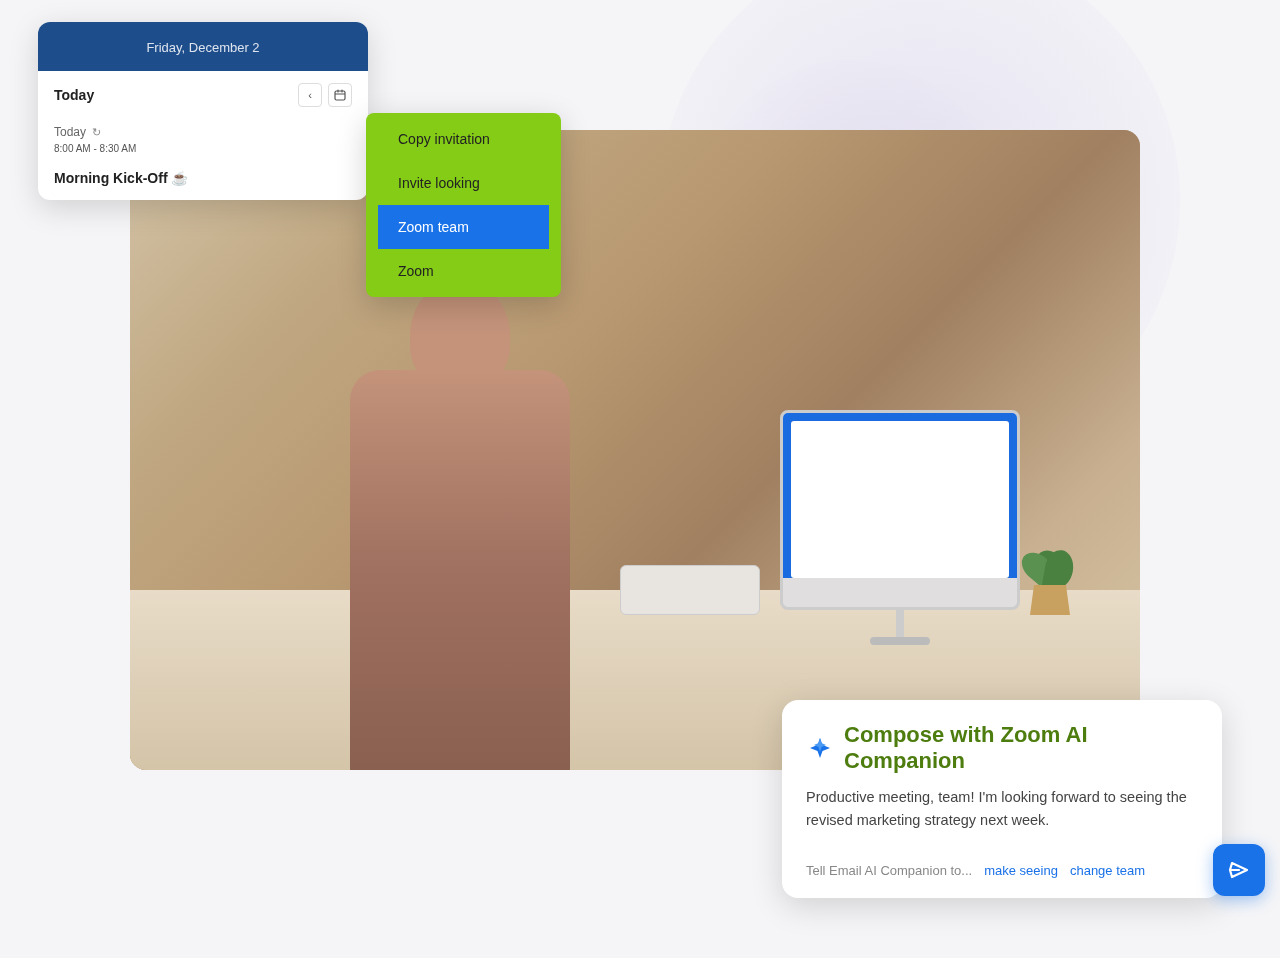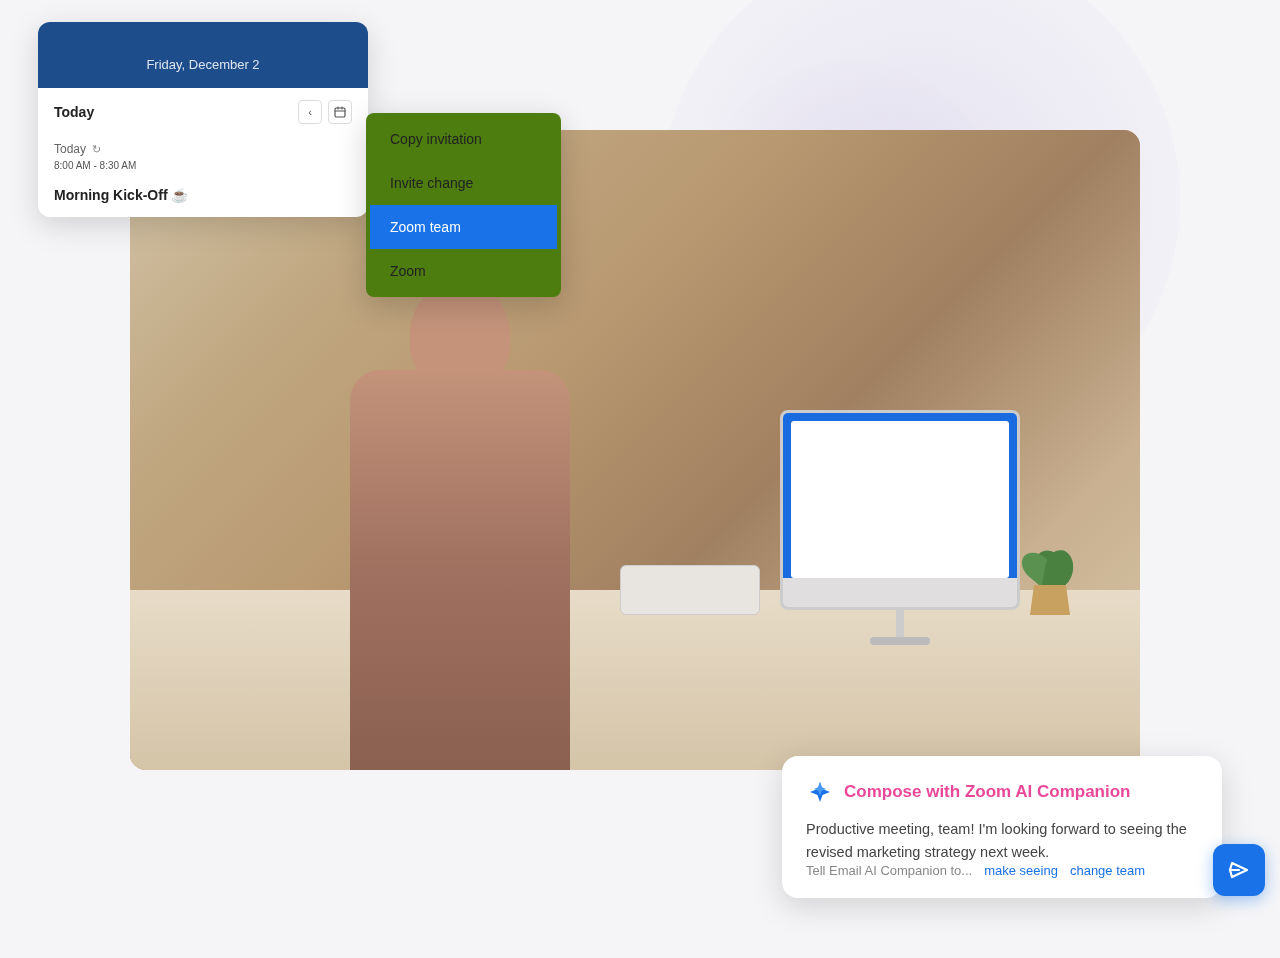--- a/index.html
+++ b/index.html
@@ -265,21 +265,21 @@
       color: white;
       font-size: 38px;
       font-weight: 600;
       letter-spacing: 1px;
       line-height: 1;
     }
 
     .calendar-date {
       color: rgba(255,255,255,0.85);
       font-size: 13px;
-      margin-top: 17px;
+      margin-top: 0;
     }
 
     .calendar-body {
       padding: 12px 16px 14px;
     }
 
     .calendar-nav {
       display: flex;
       align-items: center;
       justify-content: space-between;
@@ -343,26 +343,26 @@
       align-items: center;
       gap: 4px;
     }
 
     
     .context-menu {
       position: absolute;
       top: 113px;
       left: 366px;
       width: 195px;
-      background: #4d7c0f;
+      background: #84cc16;
       border-radius: 8px;
       box-shadow: 0 8px 30px rgba(0,0,0,0.18);
       overflow: hidden;
       z-index: 20;
-      padding: 4px 4px;
+      padding: 4px 12px;
     }
 
     .menu-item {
       padding: 14px 20px;
       font-size: 14px;
       color: #222;
       cursor: pointer;
       transition: background 0.1s;
     }
 
@@ -391,30 +391,30 @@
       margin-bottom: 12px;
     }
 
     .ai-icon {
       width: 28px;
       height: 28px;
       flex-shrink: 0;
     }
 
     .ai-title {
-      font-size: 17px;
+      font-size: 22px;
       font-weight: 700;
-      color: #ec4899;
+      color: #4d7c0f;
     }
 
     .ai-content {
       font-size: 14.5px;
       color: #444;
       line-height: 1.55;
-      margin-bottom: 0;
+      margin-bottom: 32px;
     }
 
     .ai-footer {
       display: flex;
       align-items: center;
       gap: 12px;
       font-size: 13px;
     }
 
     .ai-prompt {
@@ -517,21 +517,21 @@
       </div>
     </div>
   </div>
 </div>
 
 <div class="context-menu">
   <div class="menu-item">
     <span>Copy invitation</span>
   </div>
   <div class="menu-item">
-    <span>Invite change</span>
+    <span>Invite looking</span>
   </div>
   <div class="menu-item active">
     <span>Zoom team</span>
   </div>
   <div class="menu-item">
     <span>Zoom</span>
   </div>
 </div>
 
 <div class="ai-card">

